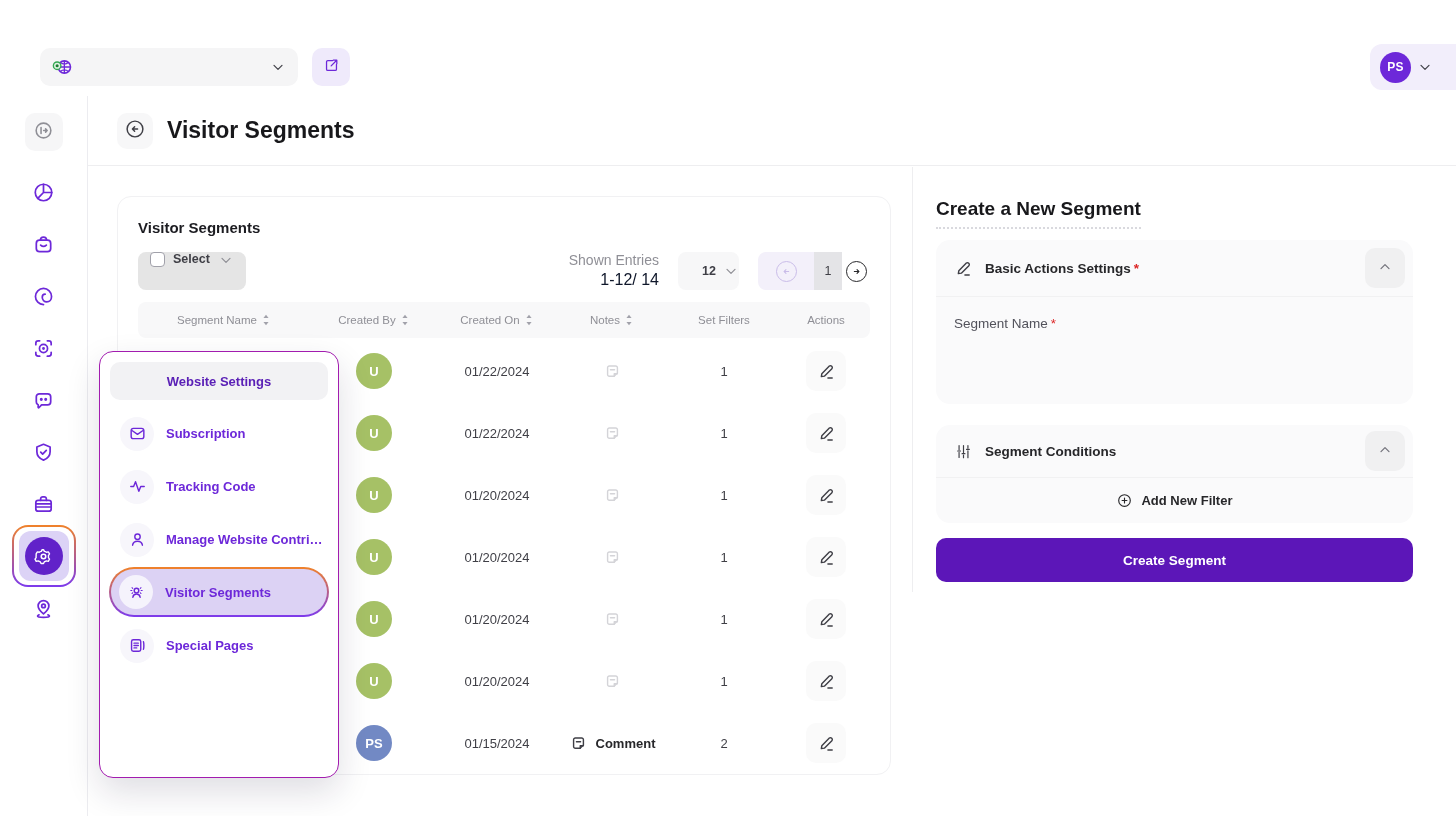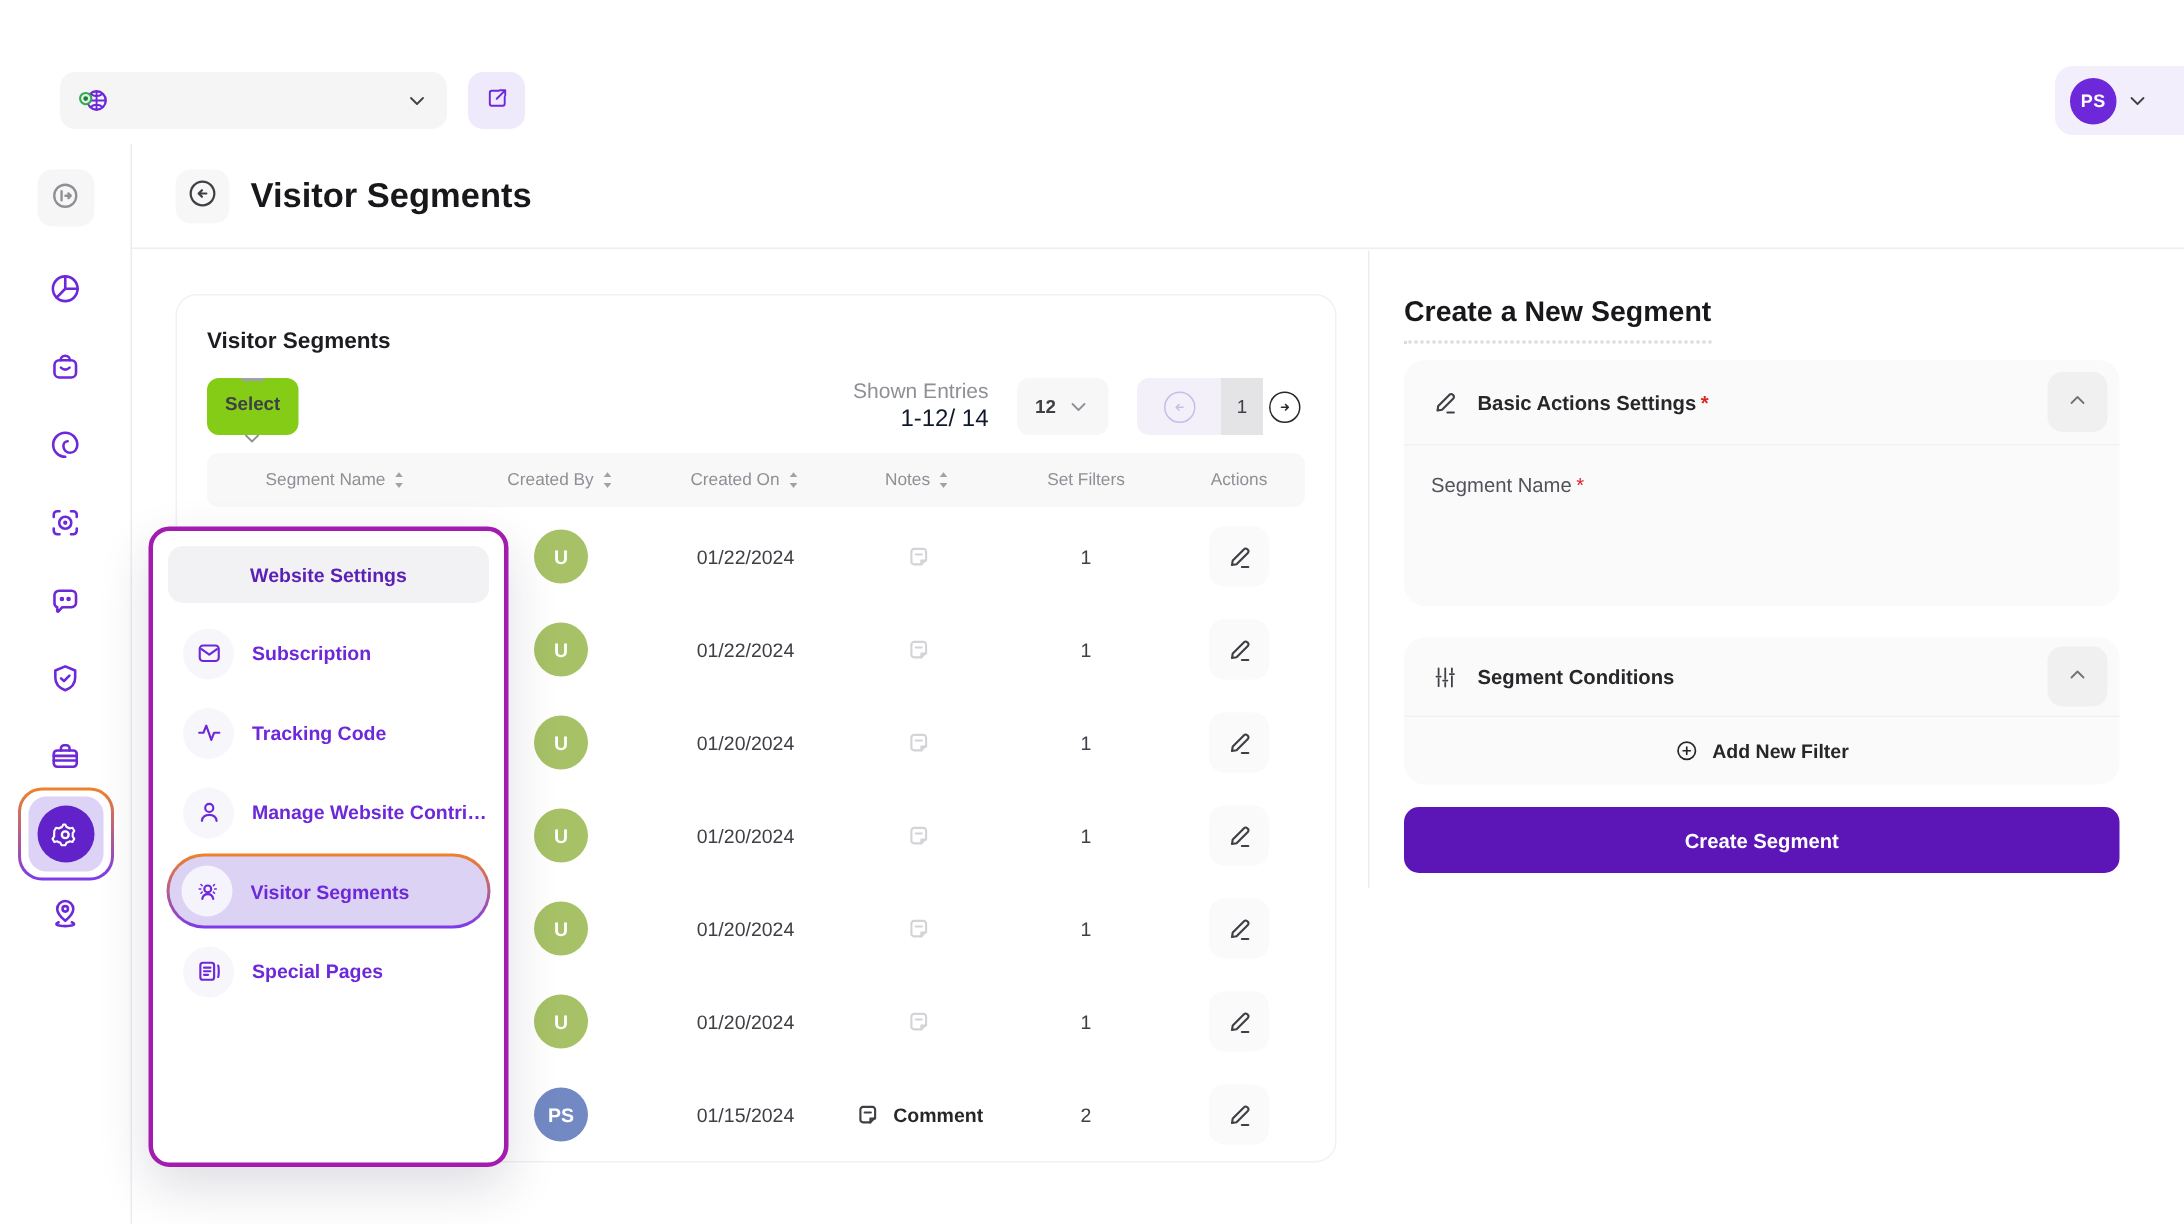--- a/index.html
+++ b/index.html
@@ -51,30 +51,30 @@
     color:#3f3f46; display:flex; align-items:center; justify-content:center; cursor:pointer; }
   .page-title { font-size:23px; font-weight:bold; color:#18181b; margin-left:14px; }
 
   .v-divider { position:absolute; left:912px; top:167px; bottom:0; width:1px; background:#eeeef0; }
 
   
   .table-card { position:absolute; left:117px; top:196px; width:774px; height:579px;
     background:#fff; border:1px solid #f1f1f3; border-radius:14px; padding:20px; }
   .tc-title { font-size:15px; font-weight:bold; color:#1c1c21; margin:2px 0 16px; }
   .tc-toolbar { display:flex; align-items:center; justify-content:space-between; height:38px; }
-  .select-btn { height:38px; background:#84cc16; border:none; border-radius:8px;
-    display:flex; align-items:center; gap:8px; padding:0 12px; cursor:pointer;
-    font-size:12.5px; font-weight:bold; color:#3f3f46;flex-direction:column; }
+  .select-btn { height:38px; background:#e5e5e5; border:none; border-radius:8px;
+    display:flex; gap:8px; padding:0 12px; cursor:pointer;
+    font-size:12.5px; font-weight:bold; color:#3f3f46; }
   .cbx { width:15px; height:15px; border:1.5px solid #a1a1aa; border-radius:4px; background:#fff; }
   .tc-tools-right { display:flex; align-items:center; gap:19px; }
   .shown { text-align:right; line-height:1.25; }
   .shown .lbl { font-size:14px; color:#8f8f96; }
   .shown .val { font-size:16px; font-weight:normal; color:#0f172a; }
   .size-select { height:38px; width:61px; background:#f7f7f8; border:none; border-radius:8px;
-    display:flex; align-items:center; justify-content:center; gap:7px; cursor:pointer;
+    display:flex; align-items:center; justify-content:flex-end; gap:7px; cursor:pointer;
     font-size:12.5px; font-weight:bold; color:#3f3f46; }
   .pager { height:38px; display:flex; border-radius:8px; overflow:hidden; }
   .pager .pg-prev { width:56px; background:#f3f0fa; display:flex; align-items:center;
     justify-content:center; color:#c9bce8; cursor:default; border:none; }
   .pager .pg-cur { width:28px; background:#e4e4e7; display:flex; align-items:center;
     justify-content:center; font-size:12.5px; color:#3f3f46; }
   .pager .pg-next { width:28px; background:#fff; display:flex; align-items:center;
     justify-content:center; color:#27272a; cursor:pointer; border:none; }
   .ring { width:21px; height:21px; border-radius:50%; display:flex; align-items:center;
     justify-content:center; border:1.5px solid currentColor; }
@@ -93,21 +93,21 @@
   .avatar { width:36px; height:36px; border-radius:50%; color:#fff; font-size:13px;
     font-weight:bold; display:flex; align-items:center; justify-content:center; }
   .note-ic { color:#d4d4d8; display:inline-flex; }
   .note-dark { color:#3f3f46; display:inline-flex; }
   .note-lbl { font-size:13px; font-weight:bold; color:#27272a; margin-left:8px; }
   .edit-btn { width:40px; height:40px; background:#fafafa; border:none; border-radius:10px;
     color:#3f3f46; display:flex; align-items:center; justify-content:center; cursor:pointer; }
 
   
   .popup { position:absolute; left:99px; top:351px; width:240px; height:427px;
-    background:#fff; border:3px solid #a21caf; border-radius:14px;
+    background:#fff; border:1px solid #a21caf; border-radius:14px;
     box-shadow:0 14px 34px rgba(30,20,60,.14); padding:10px; z-index:10; }
   .popup-head { height:38px; background:#f2f2f4; border-radius:10px; display:flex;
     align-items:center; justify-content:center; font-size:13px; font-weight:bold;
     color:#5b21b6; margin-bottom:7px; }
   .menu-item { height:53px; display:flex; align-items:center; gap:12px;
     padding-left:10px; cursor:pointer; }
   .mi-icon { width:34px; height:34px; border-radius:50%; background:#f7f6fb; color:#6d28d9;
     display:flex; align-items:center; justify-content:center; flex:0 0 34px; }
   .mi-label { font-size:13px; font-weight:bold; color:#6d28d9; white-space:nowrap;
     overflow:hidden; text-overflow:ellipsis; }

